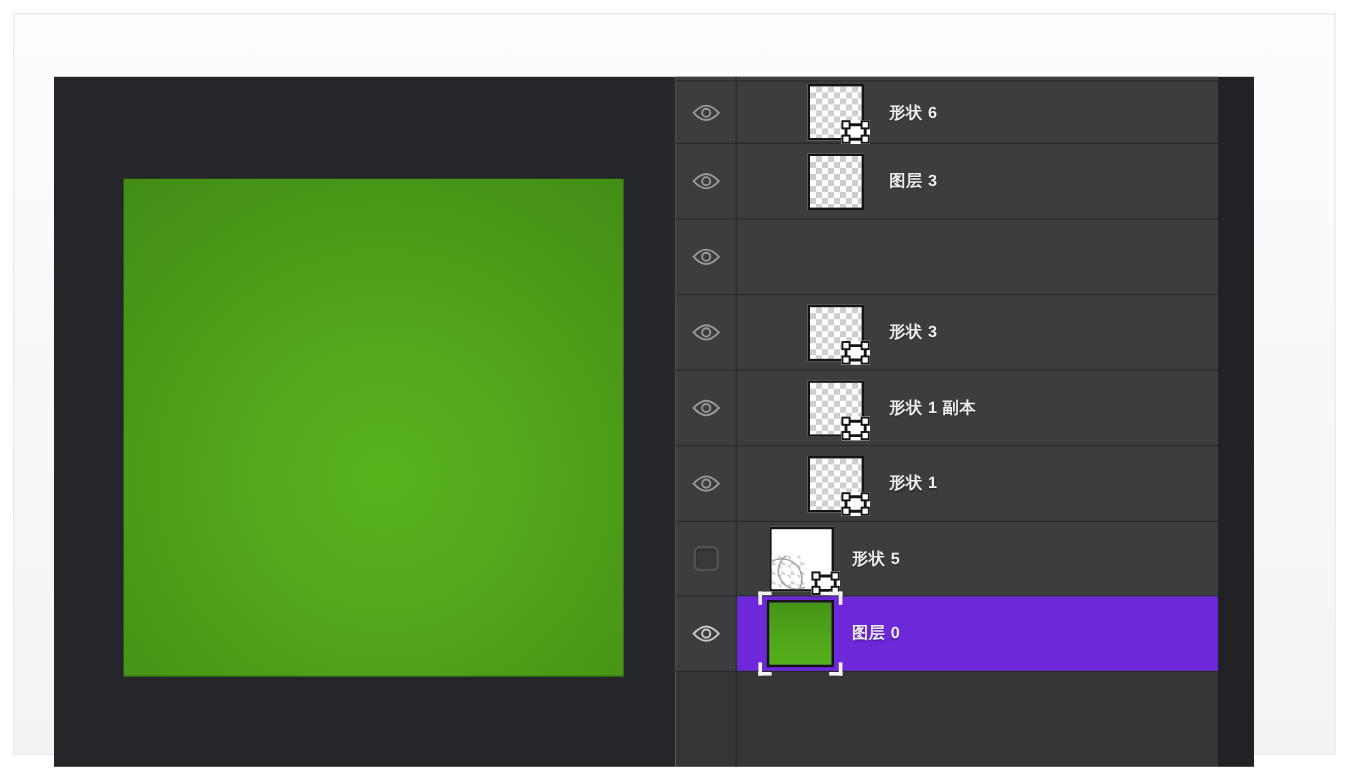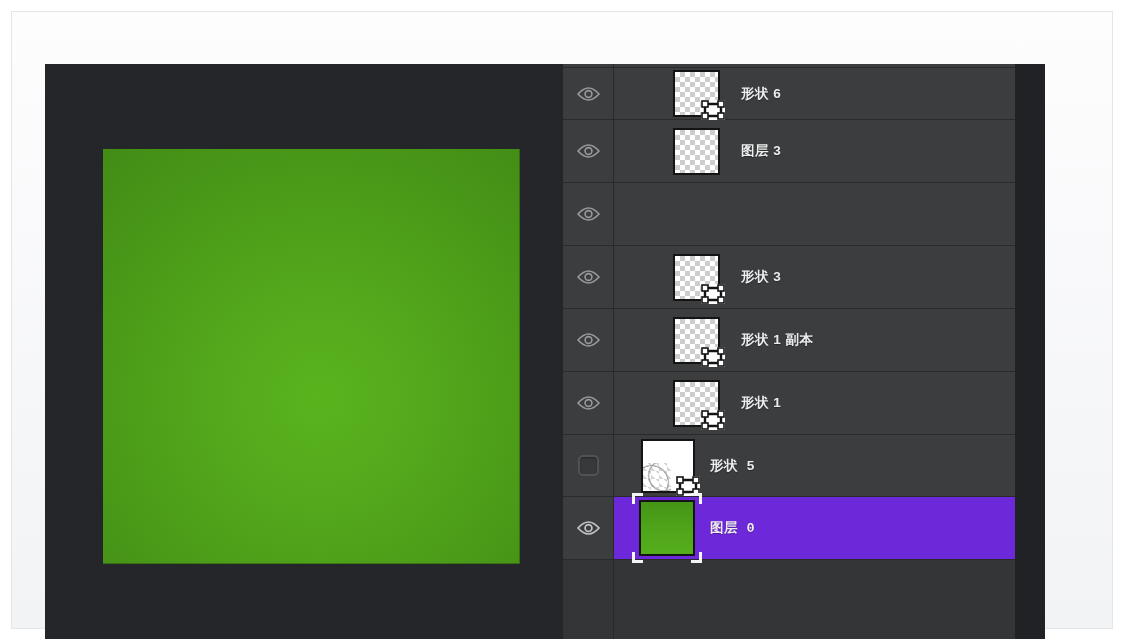--- a/index.html
+++ b/index.html
@@ -46,21 +46,21 @@
     background-color:#ffffff; }
   .chk {
     background-image:
       linear-gradient(45deg,#cdcdcd 25%,transparent 25%,transparent 75%,#cdcdcd 75%),
       linear-gradient(45deg,#cdcdcd 25%,transparent 25%,transparent 75%,#cdcdcd 75%);
     background-size:10px 10px; background-position:0 0,5px 5px; }
   .t48 { width:47px; height:47px; margin-left:59px; }
   .t54 { width:54px; height:54px; margin-left:27px; }
   .t56 { width:56px; height:56px; margin-left:25px;
     background:linear-gradient(180deg,#459517 0%,#50a71a 60%,#55ae1b 100%); }
-  .gap21 { margin-left:21px; } .gap15 { margin-left:15px;font-family:Liberation Mono, monospace; }
+  .gap21 { margin-left:21px; } .gap15 { margin-left:15px; }
 
   .badge { position:absolute; right:-8px; bottom:-6px; z-index:3; }
   .thumb5-deco { position:absolute; left:0; bottom:0; width:55%; height:55%;
     background-image:
       radial-gradient(circle at 30% 70%, transparent 58%, #9a9a9a 60%, transparent 66%),
       radial-gradient(circle at 75% 45%, transparent 55%, #9a9a9a 58%, transparent 64%),
       linear-gradient(45deg,#d6d6d6 25%,transparent 25%,transparent 75%,#d6d6d6 75%);
     background-size:100% 100%,100% 100%,8px 8px; }
 
   

